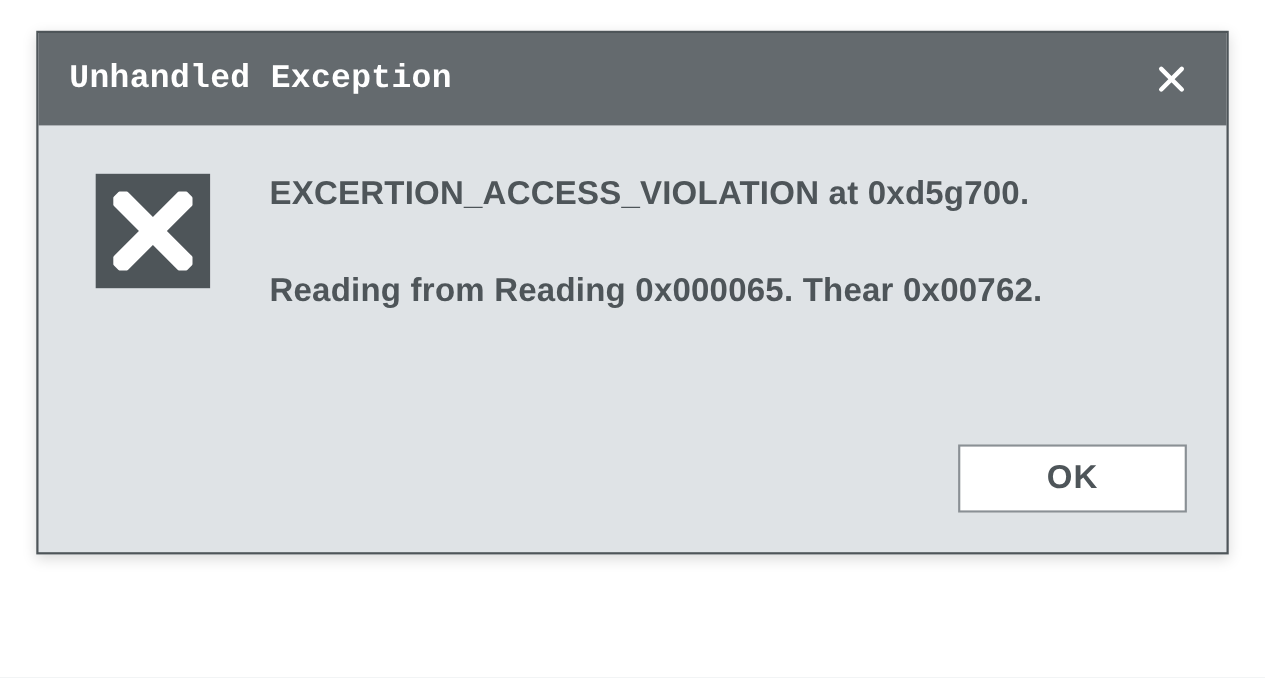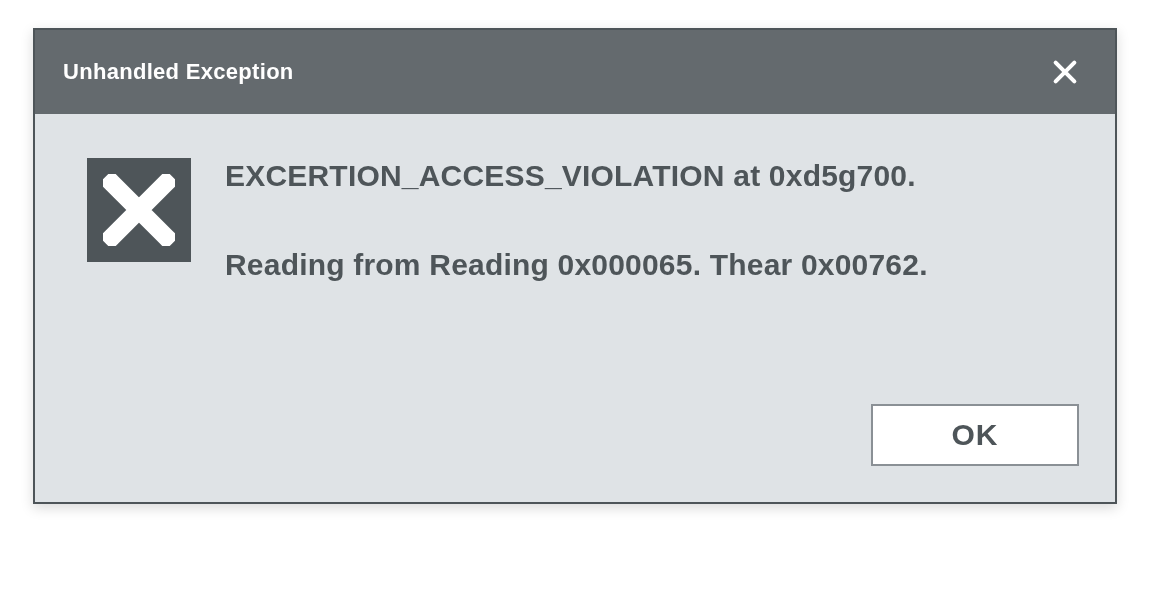--- a/index.html
+++ b/index.html
@@ -26,43 +26,44 @@
     .titlebar {
       background: #646a6e;
       height: 84px;
       display: flex;
       align-items: center;
       justify-content: space-between;
       padding: 0 30px 0 28px;
     }
     .title {
       color: #ffffff;
-      font-size: 22px;
+      font-size: 30px;
       font-weight: 700;
       letter-spacing: 0.3px;
+      font-family: Liberation Mono, monospace;
     }
     .close-btn {
       width: 40px;
       height: 40px;
       display: flex;
       align-items: center;
       justify-content: center;
       cursor: pointer;
       background: transparent;
       border: none;
     }
     .close-btn svg {
       width: 28px;
       height: 28px;
     }
     .content {
       padding: 40px 34px 30px 52px;
       display: flex;
       align-items: flex-start;
-      gap: 34px;
+      gap: 54px;
     }
     .error-icon {
       width: 104px;
       height: 104px;
       background: #4e5559;
       display: flex;
       align-items: center;
       justify-content: center;
       flex-shrink: 0;
       margin-top: 4px;

